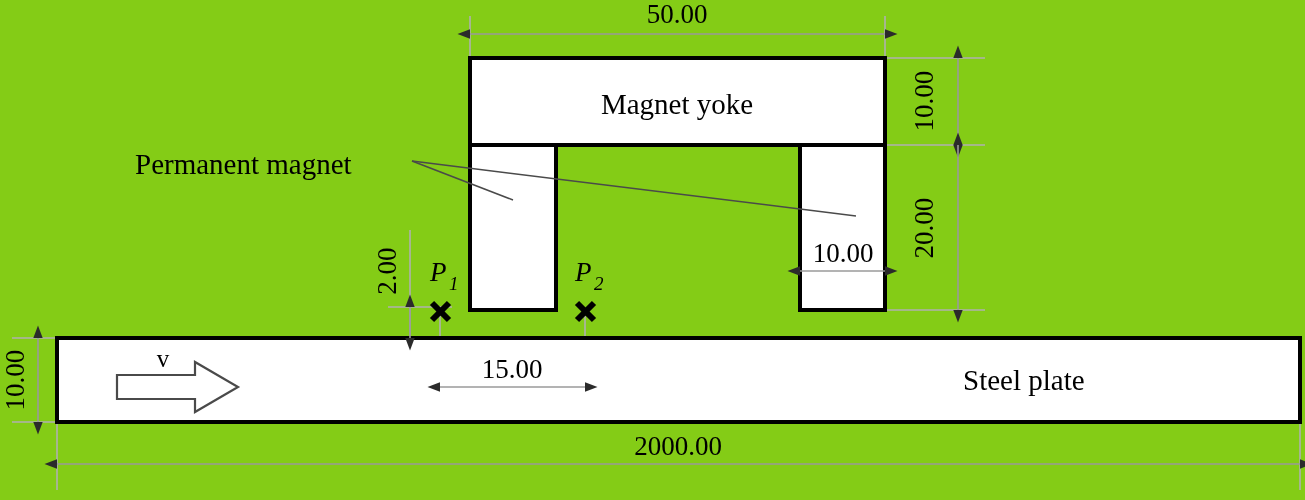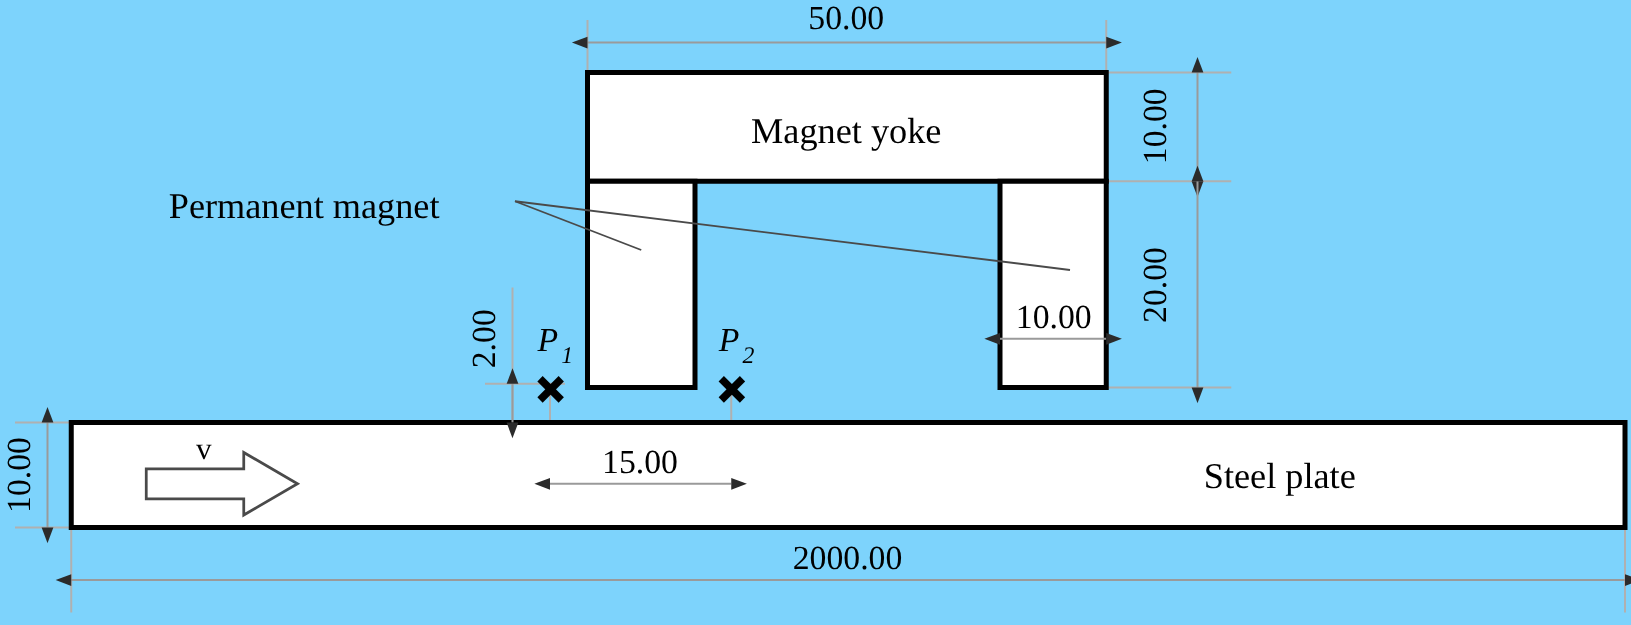--- a/index.html
+++ b/index.html
@@ -10,21 +10,21 @@
   body {
     width: 1305px;
     height: 500px;
     overflow: hidden;
     font-family: "Liberation Serif", "DejaVu Serif", serif;
   }
   #diagram-root {
     position: relative;
     width: 1305px;
     height: 500px;
-    background: #7dd3fc;
+    background: #84cc16;
     text-align: center;
   }
   svg#drawing {
     display: block;
     width: 1305px;
     height: 500px;
   }
   .part-outline {
     fill: #ffffff;
     stroke: #000000;

